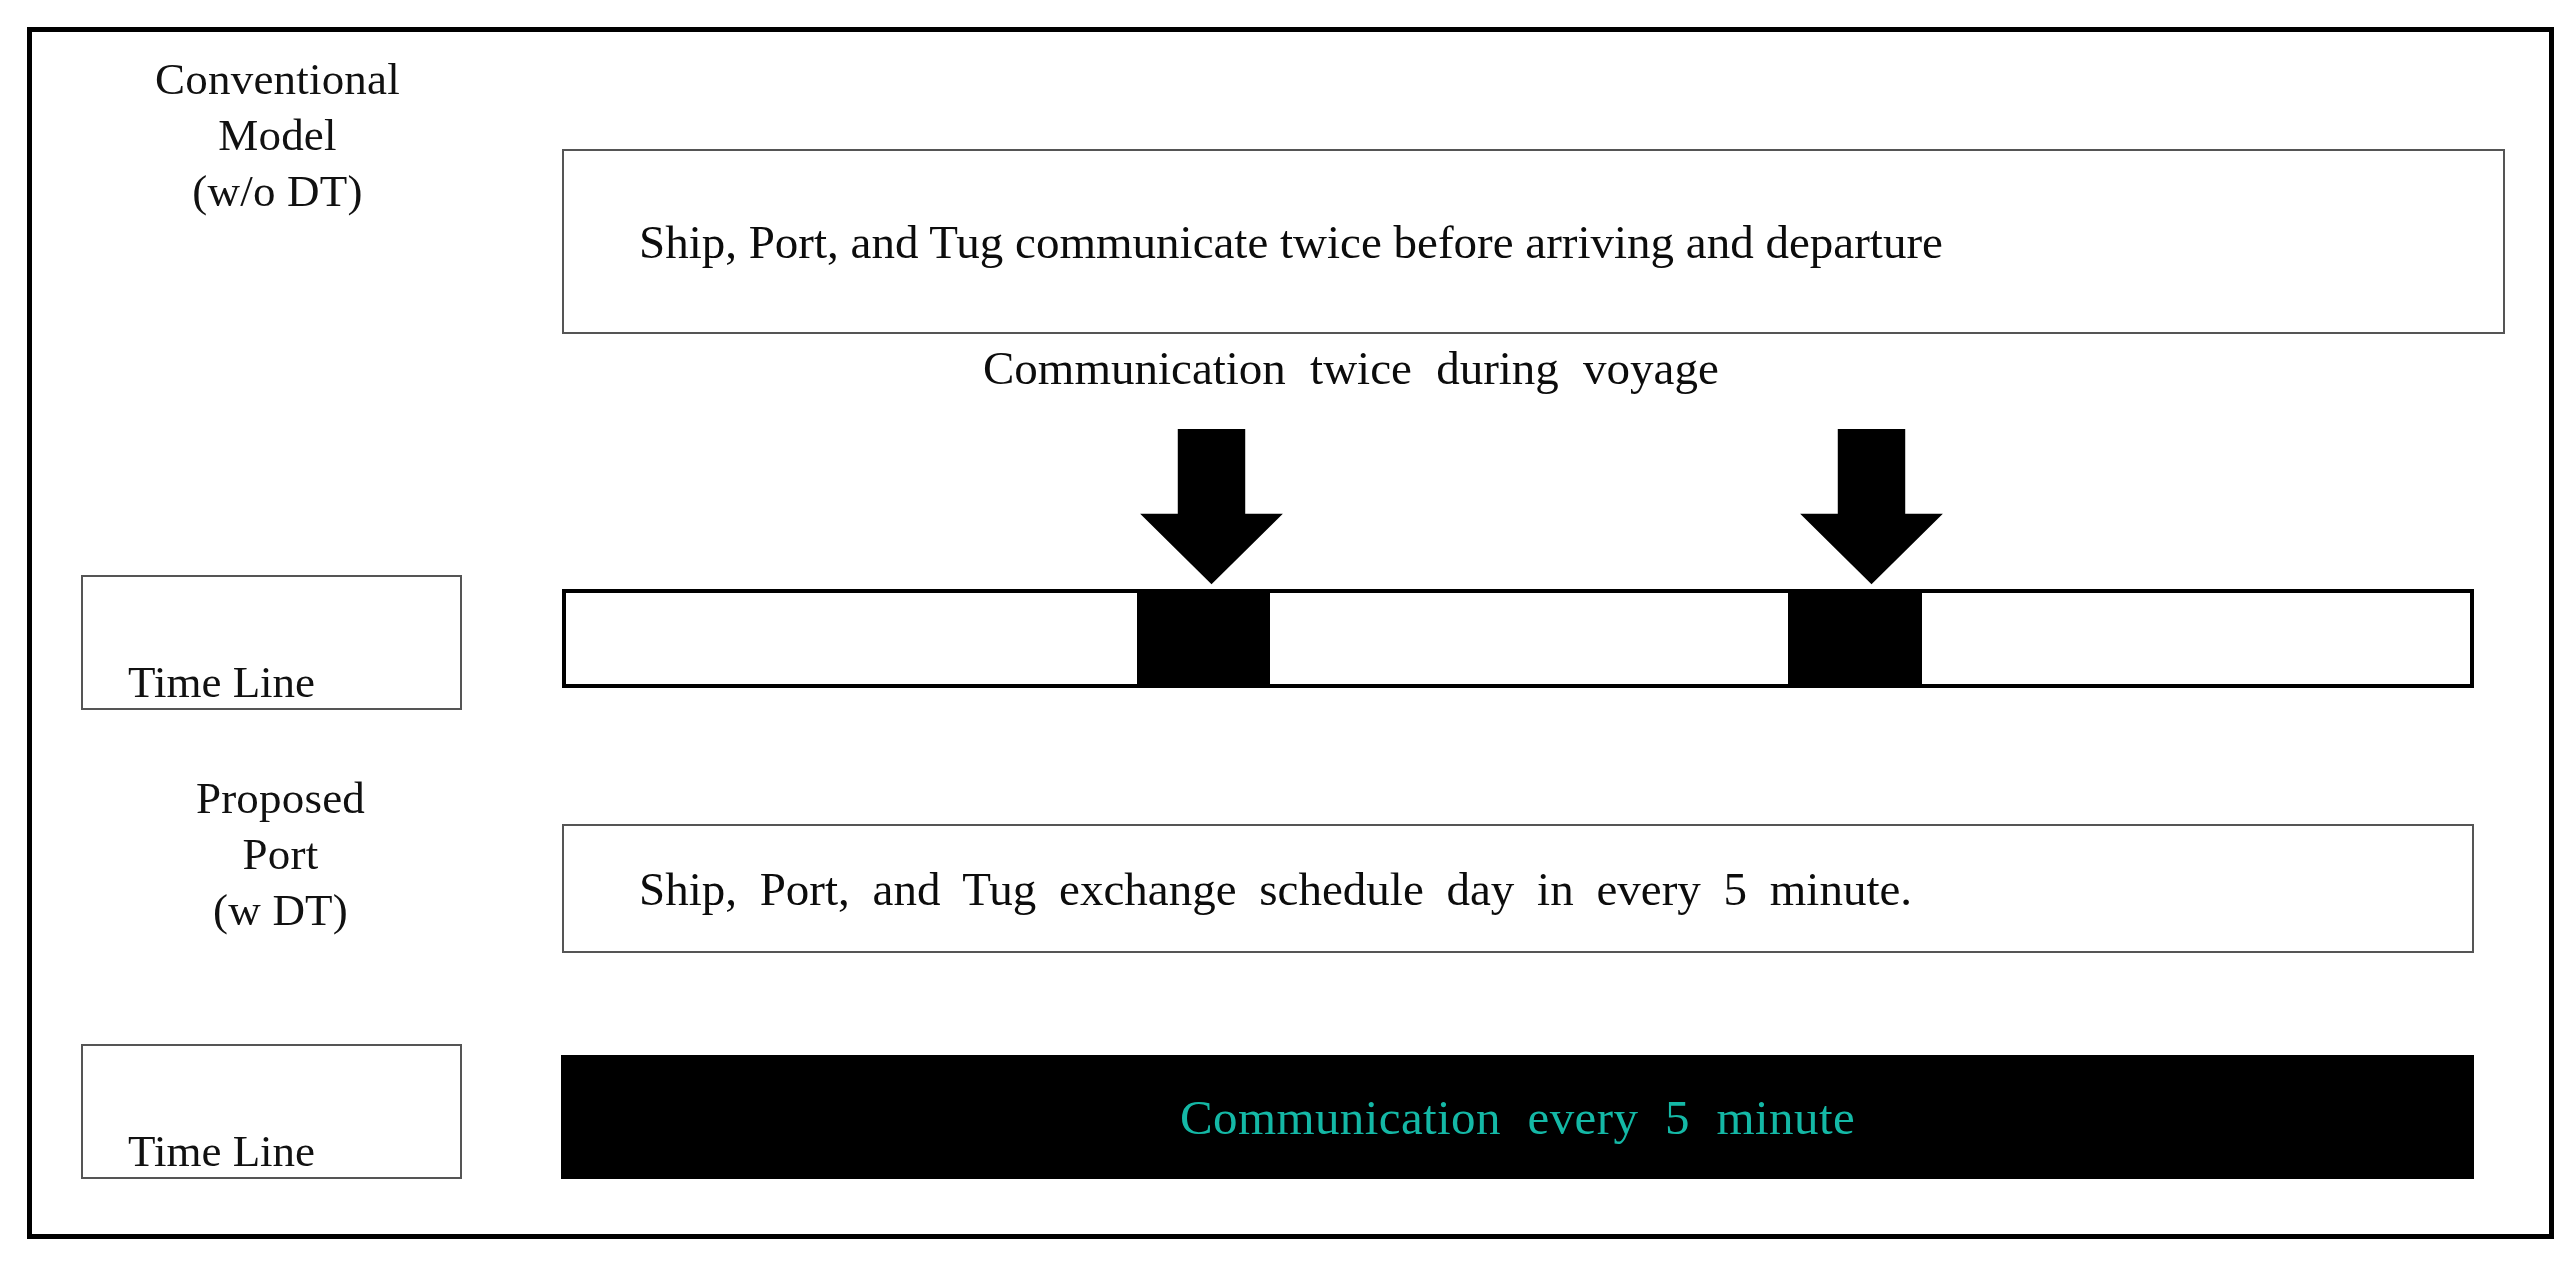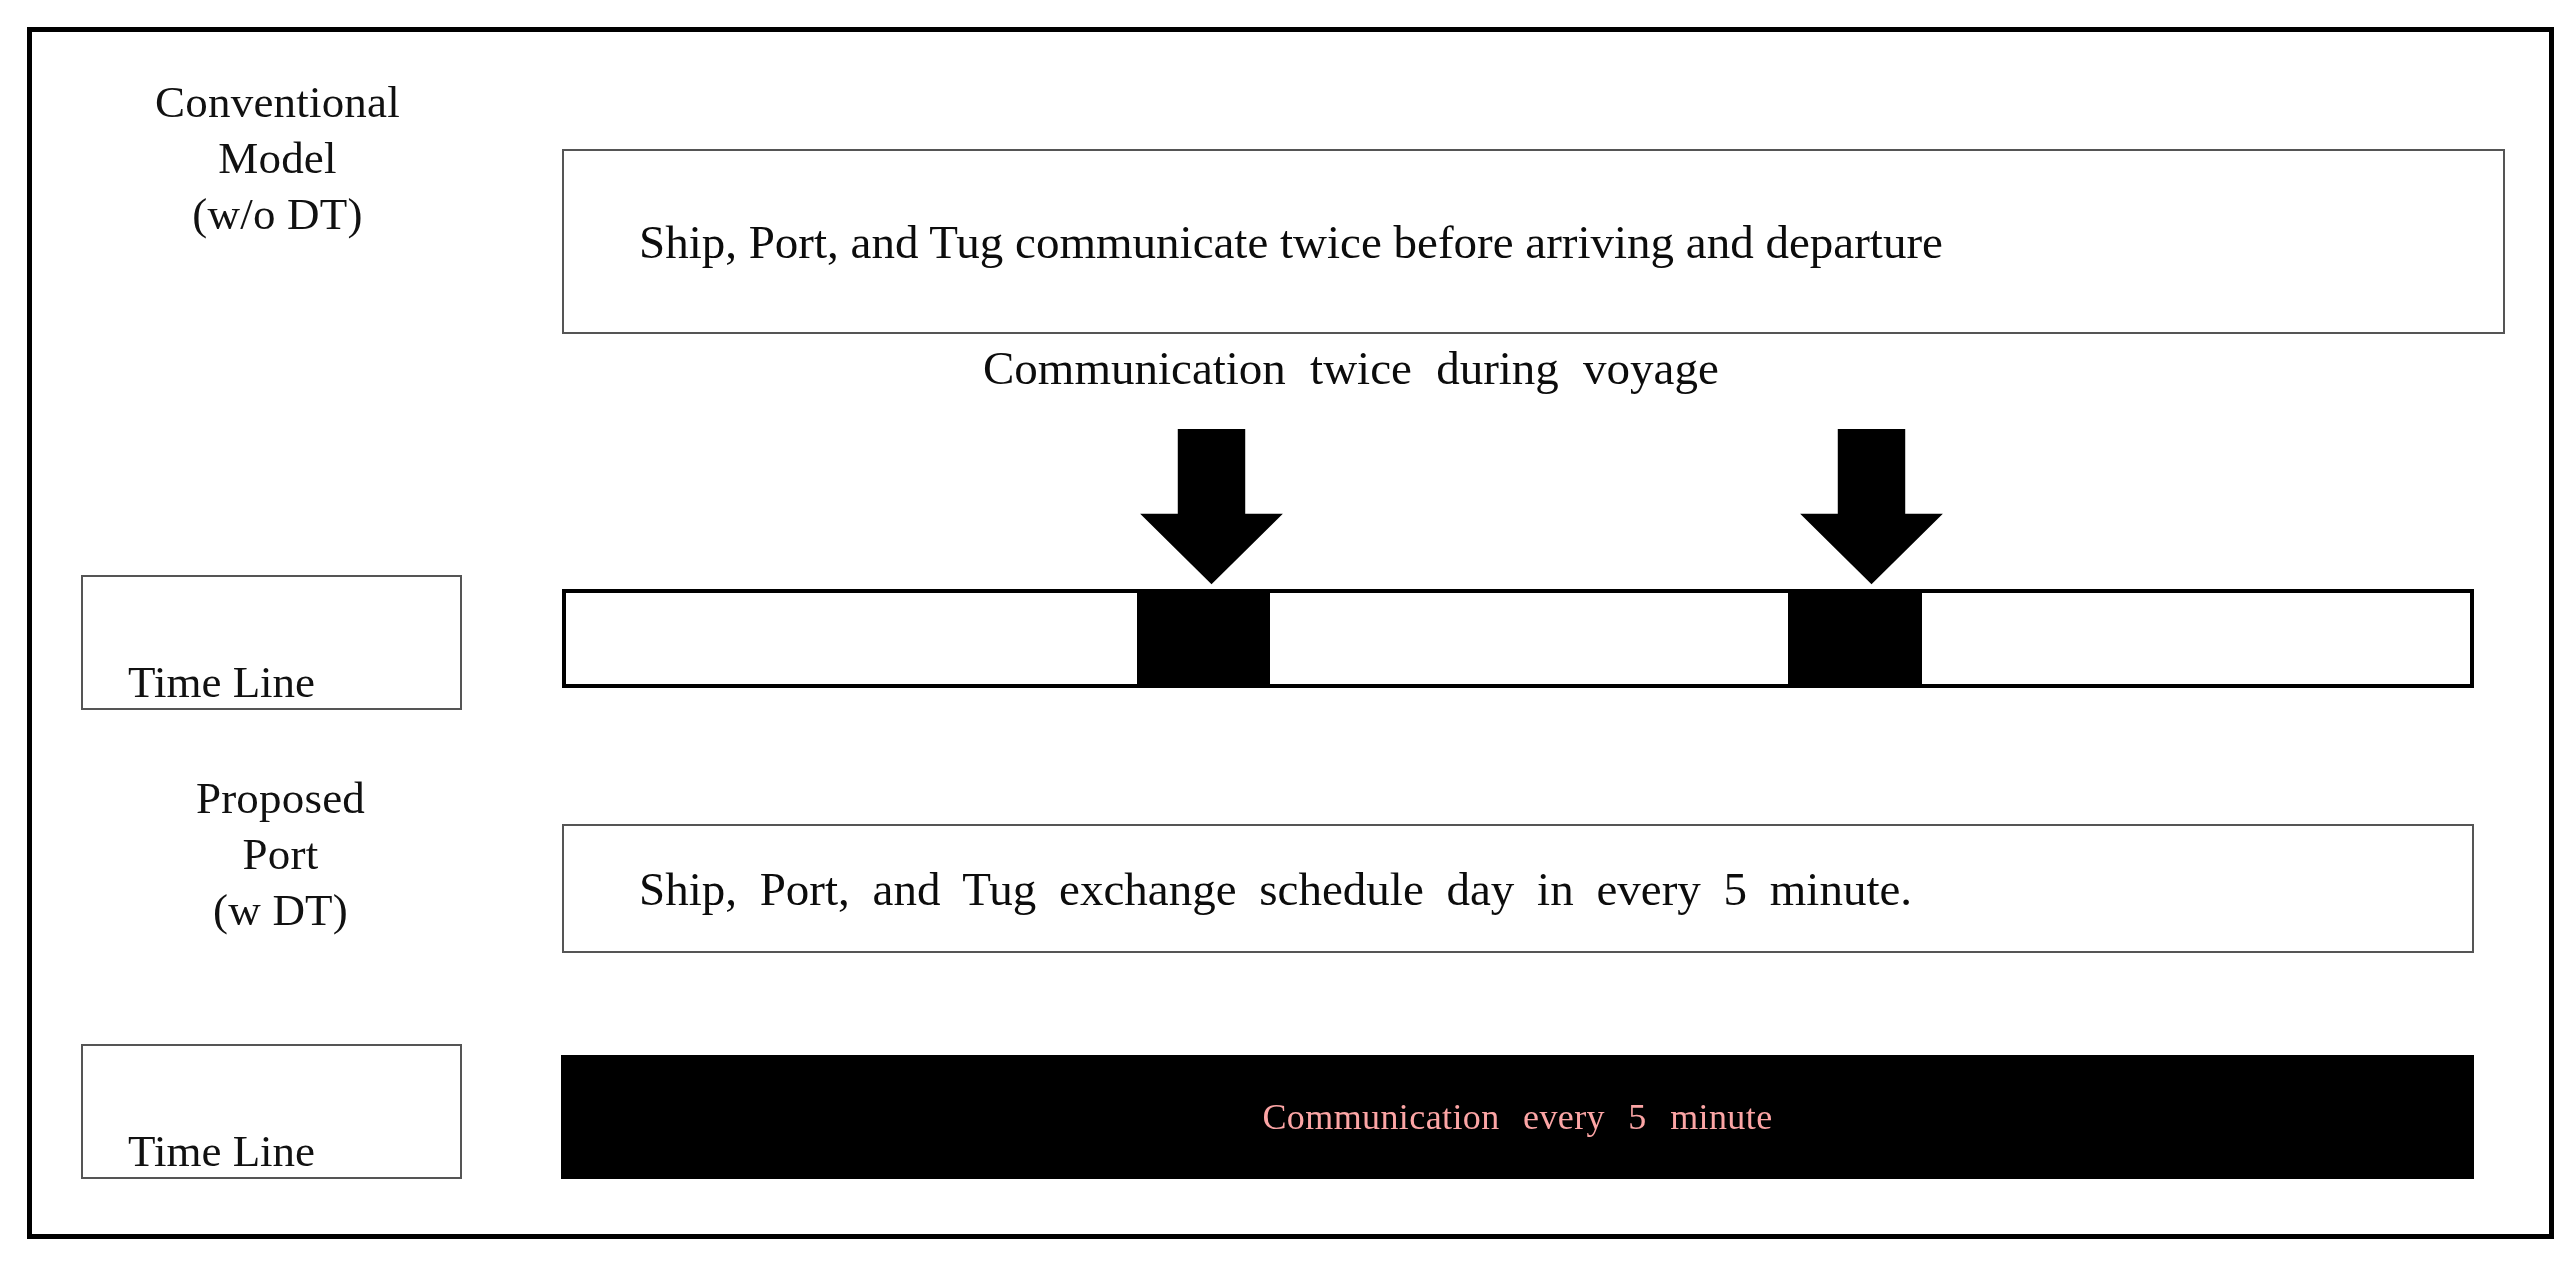--- a/index.html
+++ b/index.html
@@ -102,40 +102,40 @@
 
   
   .black-bar {
     position: absolute;
     background: #000000;
     display: flex;
     align-items: center;
     justify-content: center;
   }
   .black-bar .bar-text {
-    color: #fca5a5;
-    font-size: 36px;
+    color: #14b8a6;
+    font-size: 49px;
     white-space: nowrap;
     word-spacing: 14px;
     letter-spacing: 0.4px;
     font-family: Liberation Serif, serif;
   }
 
   
   .down-arrow { position: absolute; }
   .down-arrow svg { display: block; }
 </style>
 </head>
 <body>
 
 <div id="canvas">
 
   <div class="outer-frame"></div>
 
-  <div class="row-label" style="left:78px; top:52px; width:399px;margin-top:23px;">Conventional
+  <div class="row-label" style="left:78px; top:52px; width:399px;">Conventional
 Model
 (w/o  DT)</div>
 
   <div class="stmt-box" style="left:562px; top:149px; width:1943px; height:185px;">
     <span class="stmt-text">Ship, Port, and Tug communicate twice before arriving and departure</span>
   </div>
 
   <div class="caption" style="left:983px; top:341px;">Communication  twice  during  voyage</div>
 
   <div class="down-arrow" style="left:1137px; top:429px; width:149px; height:157px;">

